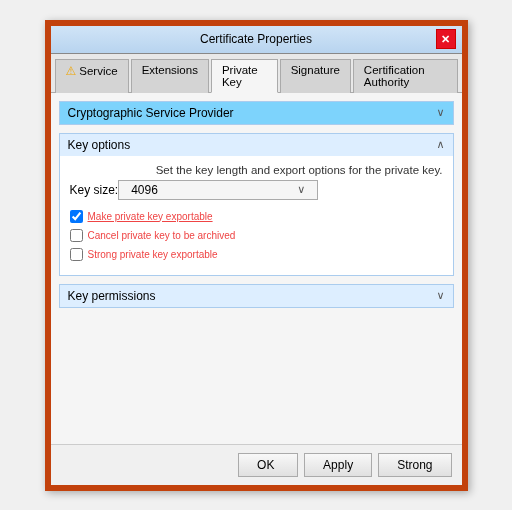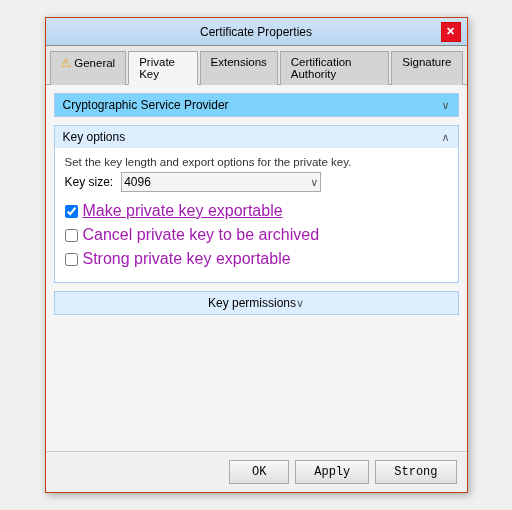--- a/index.html
+++ b/index.html
@@ -10,21 +10,21 @@
       display: flex;
       justify-content: center;
       align-items: center;
       width: 512px;
       height: 510px;
       overflow: hidden;
     }
     .window {
       width: 423px;
       background: #f5f5f5;
-      border: 1px solid #c2410c;
+      border: 6px solid #c2410c;
       box-shadow: 2px 2px 8px rgba(0,0,0,0.3);
     }
     .title-bar {
       background: linear-gradient(to bottom, #d0e4f7, #b8d4ef);
       display: flex;
       align-items: center;
       justify-content: space-between;
       padding: 4px 6px;
       border-bottom: 1px solid #888;
       height: 28px;
@@ -117,38 +117,38 @@
       cursor: pointer;
     }
     .key-options-body {
       background: white;
       padding: 8px 10px;
     }
     .key-options-desc {
       font-size: 11.5px;
       color: #333;
       margin-bottom: 4px;
+      text-align: right;
     }
     .key-size-row {
       display: flex;
       align-items: center;
-      gap: 8px;
       margin-bottom: 10px;
     }
     .key-size-label {
       font-size: 12px;
       color: #000;
       white-space: nowrap;
     }
     .key-size-dropdown {
       display: flex;
       align-items: center;
       border: 1px solid #aaa;
       background: #f5f5f5;
-      padding: 2px 2px;
+      padding: 2px 12px;
       width: 200px;
       justify-content: space-between;
     }
     .key-size-value {
       font-size: 12px;
     }
     .key-size-arrow {
       font-size: 11px;
       color: #555;
     }
@@ -157,90 +157,89 @@
       align-items: center;
       gap: 5px;
       margin-bottom: 6px;
     }
     .checkbox-row input[type="checkbox"] {
       width: 13px;
       height: 13px;
       cursor: pointer;
     }
     .checkbox-label {
-      font-size: 16px;
-      color: #a21caf;
+      font-size: 10px;
+      color: #ef4444;
     }
     .checkbox-label.checked {
       text-decoration: underline;
     }
     .key-permissions-section {
       border: 1px solid #aaccee;
       margin-bottom: 8px;
     }
     .key-permissions-header {
       background: #ddeeff;
       padding: 4px 8px;
       display: flex;
-      justify-content: center;
+      justify-content: space-between;
       align-items: center;
       cursor: pointer;
     }
     .bottom-bar {
       display: flex;
       justify-content: flex-end;
       gap: 6px;
       padding: 8px 10px;
       border-top: 1px solid #ccc;
       background: #f0f0f0;
     }
     .btn {
       padding: 4px 18px;
       font-size: 12px;
       border: 1px solid #aaa;
       background: linear-gradient(to bottom, #f8f8f8, #e0e0e0);
       cursor: pointer;
       min-width: 60px;
-      text-align: center;
-      color: #000;
-      font-family: Liberation Mono, monospace;
+      text-align: left;
+      color: #000;
     }
     .spacer {
       height: 120px;
     }
   </style>
 </head>
 <body>
 
 <div class="window">
 
   <div class="title-bar">
     <div style="width:20px;"></div>
     <span class="title-bar-text">Certificate Properties</span>
     <div class="close-btn">✕</div>
   </div>
 
   <div class="tab-bar">
     <div class="tab">
       <div class="tab-with-warning">
         <span class="warning-icon">⚠</span>
-        <span>General</span>
-      </div>
+        <span>Service</span>
+      </div>
+    </div>
+    <div class="tab">
+      <span>Extensions</span>
     </div>
     <div class="tab active">
       <span>Private Key</span>
     </div>
     <div class="tab">
-      <span>Extensions</span>
+      <span>Signature</span>
     </div>
     <div class="tab">
       <span>Certification Authority</span>
-    </div>
-    <div class="tab">
-      <span>Signature</span>
     </div>
   </div>
 
   <div class="content">
 
     <div class="section-header">
       <span class="section-header-text">Cryptographic Service Provider</span>
       <span class="chevron">∨</span>
     </div>
 

